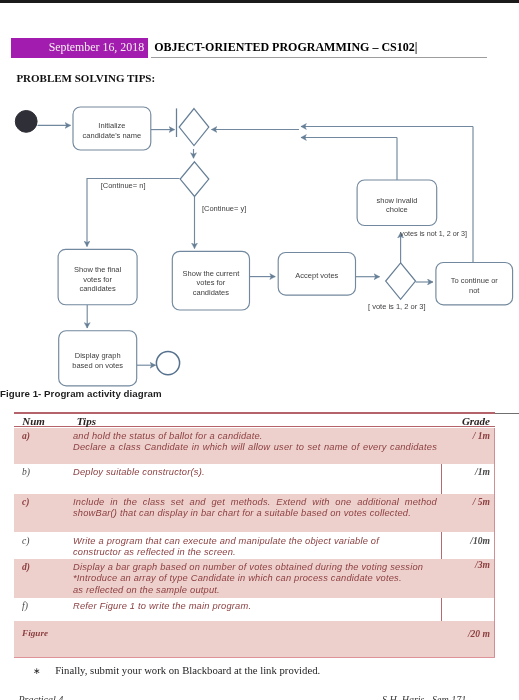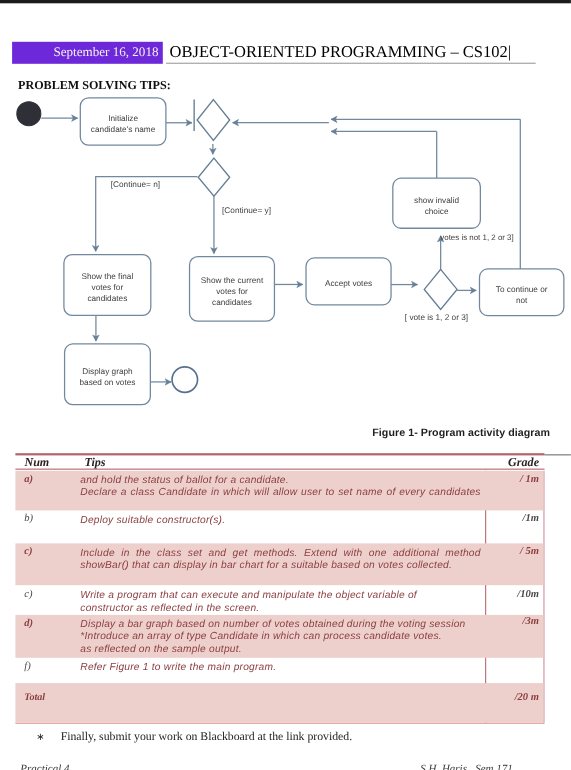--- a/index.html
+++ b/index.html
@@ -4,29 +4,29 @@
 <style>
   html,body{margin:0;padding:0;}
   body{width:519px;height:700px;background:#ffffff;font-family:"Liberation Serif",serif;overflow:hidden;position:relative;
        -webkit-font-smoothing:antialiased;}
   #page{position:absolute;left:0;top:0;width:519px;height:700px;}
 
   
   .topband{position:absolute;left:0;top:0;width:519px;height:3px;background:#1b1b1b;}
 
   
-  .date-banner{position:absolute;left:11.4px;top:38.2px;width:137px;height:19.5px;background:#6d28d9;}
+  .date-banner{position:absolute;left:11.4px;top:38.2px;width:137px;height:19.5px;background:#a21caf;}
   .date-banner .t{display:block;text-align:right;padding-right:4.3px;color:#f6efef;font-size:11.9px;line-height:19.2px;}
-  .course-title{position:absolute;left:154.2px;top:39.5px;font-size:15px;font-weight:normal;white-space:nowrap;color:#000;text-align:center;}
+  .course-title{position:absolute;left:154.2px;top:39.5px;font-size:12px;font-weight:bold;white-space:nowrap;color:#000;text-align:center;}
   .header-rule{position:absolute;left:151px;top:57.3px;width:336px;height:1px;background:#9d9d9d;}
   .section-heading{position:absolute;left:16.4px;top:71.8px;font-size:11px;font-weight:bold;color:#111;}
 
   
-  #diagram{position:absolute;left:0;top:80px;width:471px;height:300px;}
-  .fig-cap{position:absolute;left:0;top:387.5px;width:500px;text-align:right;font-family:"Liberation Sans",sans-serif;
+  #diagram{position:absolute;left:0;top:98px;width:471px;height:300px;}
+  .fig-cap{position:absolute;left:0;top:387.5px;width:500px;text-align:left;font-family:"Liberation Sans",sans-serif;
            font-size:9.7px;letter-spacing:.05px;font-weight:bold;color:#1f1f1f;}
 
   
   #tbl{position:absolute;left:14px;top:412px;width:480px;height:241px;font-style:italic;}
   #tbl .thead{position:absolute;left:0;top:2.5px;height:13px;width:480px;}
   #tbl .thead span{position:absolute;font-family:"Liberation Serif",serif;font-size:11px;font-weight:bold;color:#2c2222;}
   #tbl .thead .c-num{left:8.2px;top:0;}
   #tbl .thead .c-tips{left:62.8px;top:0;}
   #tbl .thead .c-grade{left:416px;top:0;width:60px;text-align:right;}
   #tbl .trow{position:absolute;left:0;width:480px;}
@@ -214,21 +214,21 @@
         <span class="c-grade mid" style="top:0">/3m</span>
       </div>
       <div class="trow" style="top:186px;height:23px">
         <span class="c-num">f)</span>
         <span class="c-tips">
           <span class="tline lastline">Refer Figure 1 to write the main program.</span>
         </span>
         <span class="c-grade"></span>
       </div>
       <div class="trow shaded total" style="top:209px;height:35.5px">
-        <span class="c-num">Total</span>
+        <span class="c-num">Figure</span>
         <span class="c-tips"></span>
         <span class="c-grade">/20 m</span>
       </div>
     </div>
 
   <div class="note">
     <span class="star">∗</span>
     <span class="txt">Finally, submit your work on Blackboard at the link provided.</span>
   </div>
   <div class="foot-l">Practical 4</div>

